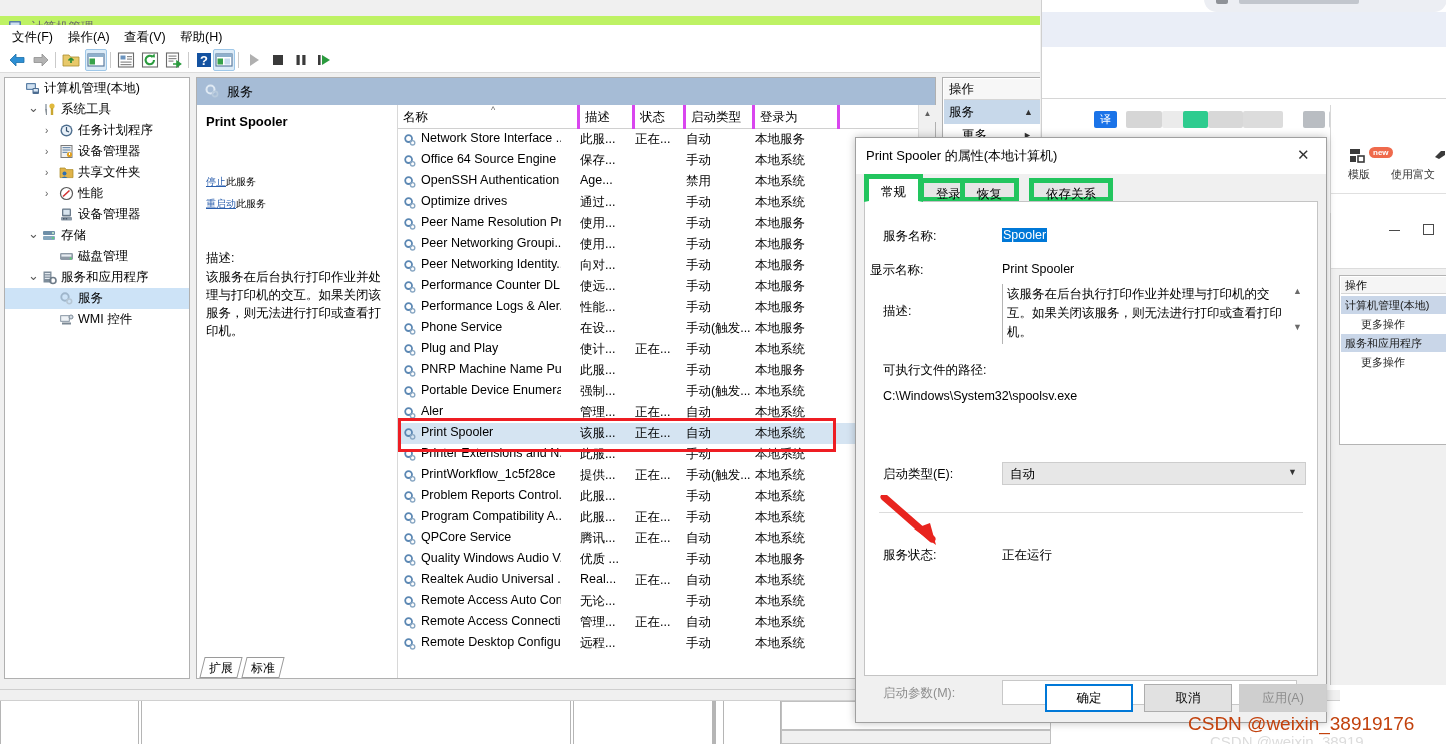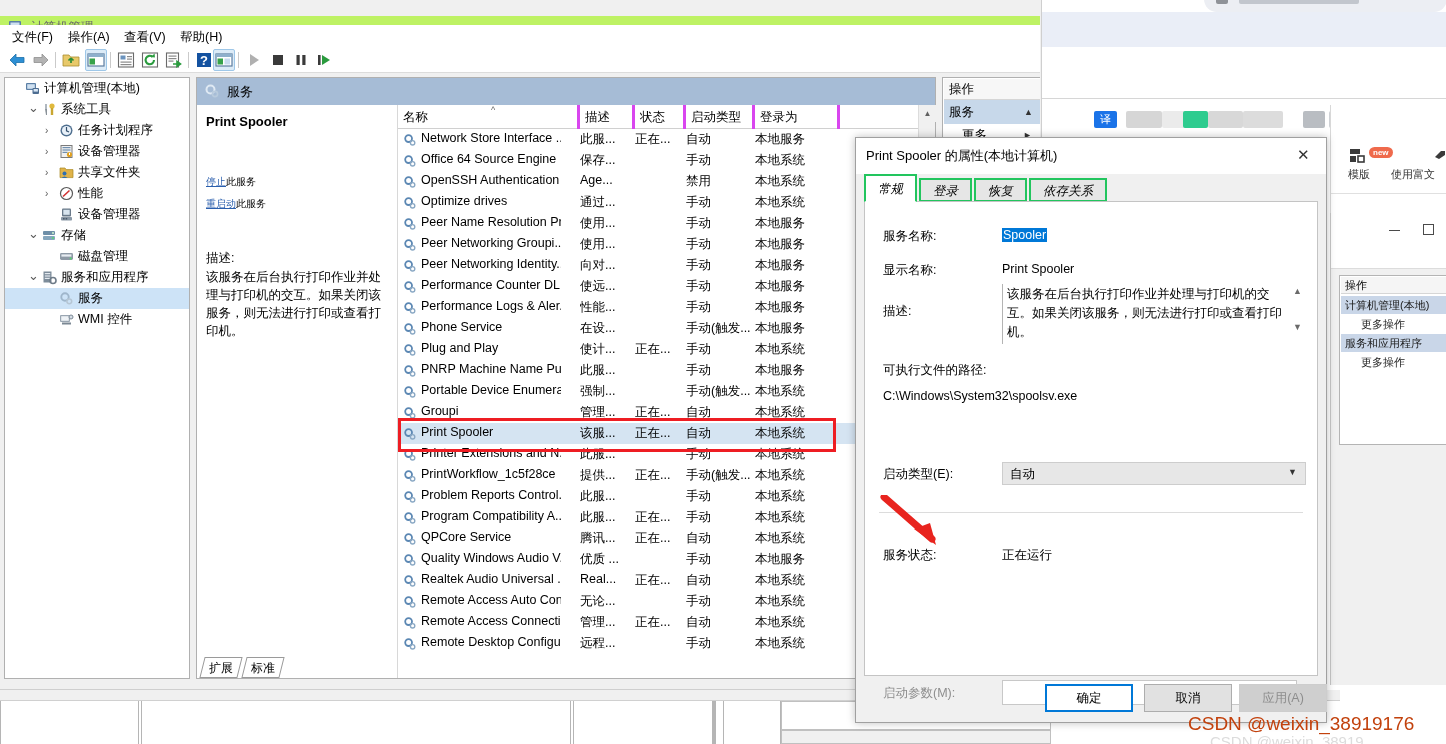--- a/index.html
+++ b/index.html
@@ -170,21 +170,21 @@
     position:absolute; left:855px; top:137px; width:472px; height:586px;
     background:#f0f0f0; border:1px solid #a0a0a0; box-shadow:0 0 8px rgba(0,0,0,0.25); z-index:40;
   }
   .dlg-title { position:absolute; left:0; top:0; width:470px; height:36px; background:#ffffff; }
   .dlg-title-txt { position:absolute; left:10px; top:9px; font-size:13px; color:#000; }
   .dlg-close { position:absolute; right:0; top:0; width:45px; height:30px; }
   .dlg-close-g { position:absolute; left:16px; top:8px; font-size:15px; color:#333; }
 
   .dlg-tabs { position:absolute; left:0; top:36px; width:470px; height:28px; }
   .dlg-tab { position:absolute; top:4px; height:24px; font-size:12.5px; line-height:23px;
-             padding:0 12px; background:#e6e6e6; border:2px solid #22c55e; color:#000;font-style:italic; }
+             padding:0 12px; background:#e6e6e6; border:5px solid #22c55e; color:#000; }
   .dlg-tab.active { top:0; height:28px; line-height:27px; background:#ffffff; border-bottom:1px solid #ffffff; z-index:3; }
 
   .dlg-body { position:absolute; left:8px; top:63px; width:454px; height:475px; background:#ffffff; border:1px solid #c4c4c4; }
 
   .f-lbl { position:absolute; font-size:12.5px; color:#000; }
   .f-val { position:absolute; font-size:12.5px; color:#000; }
   .f-sel { background:#0078d7; color:#ffffff; padding:0 1px; }
 
   .desc-box { position:absolute; left:137px; top:82px; width:304px; height:60px; background:#ffffff;
               border-left:1px solid #b4b4b4; }
@@ -774,21 +774,21 @@
               <span class="lst-cell c-start">手动(触发...</span>
               <span class="lst-cell c-logon">本地系统</span>
             </div>
             <div class="lst-row">
               <span class="lst-ico">
                 <svg width="14" height="14" viewBox="0 0 14 14">
                   <circle cx="5.6" cy="5.6" r="3.4" fill="none" stroke="#5b87b3" stroke-width="1.8"></circle>
                   <circle cx="9.6" cy="9.8" r="2.2" fill="none" stroke="#8aa8c4" stroke-width="1.4"></circle>
                 </svg>
               </span>
-              <span class="lst-cell c-name">Groupi</span>
+              <span class="lst-cell c-name">Aler</span>
               <span class="lst-cell c-desc">管理...</span>
               <span class="lst-cell c-status">正在...</span>
               <span class="lst-cell c-start">自动</span>
               <span class="lst-cell c-logon">本地系统</span>
             </div>
             <div class="lst-row sel">
               <span class="lst-ico">
                 <svg width="14" height="14" viewBox="0 0 14 14">
                   <circle cx="5.6" cy="5.6" r="3.4" fill="none" stroke="#5b87b3" stroke-width="1.8"></circle>
                   <circle cx="9.6" cy="9.8" r="2.2" fill="none" stroke="#8aa8c4" stroke-width="1.4"></circle>
@@ -964,29 +964,29 @@
     <div class="dlg-title">
       <div class="dlg-title-txt">Print Spooler 的属性(本地计算机)</div>
       <div class="dlg-close">
         <div class="dlg-close-g">✕</div>
       </div>
     </div>
 
     <div class="dlg-tabs">
       <div class="dlg-tab active" style="left:8px">常规</div>
       <div class="dlg-tab" style="left:63px">登录</div>
-      <div class="dlg-tab" style="left:118px">恢复</div>
+      <div class="dlg-tab" style="left:104px">恢复</div>
       <div class="dlg-tab" style="left:173px">依存关系</div>
     </div>
 
     <div class="dlg-body">
       <div class="f-lbl" style="left:18px; top:26px">服务名称:</div>
       <div class="f-val f-sel" style="left:137px; top:26px">Spooler</div>
 
-      <div class="f-lbl" style="left:18px; top:60px">显示名称:</div>
+      <div class="f-lbl" style="left:5px; top:60px">显示名称:</div>
       <div class="f-val" style="left:137px; top:60px">Print Spooler</div>
 
       <div class="f-lbl" style="left:18px; top:101px">描述:</div>
       <div class="desc-box">
         <div class="desc-text">该服务在后台执行打印作业并处理与打印机的交互。如果关闭该服务，则无法进行打印或查看打印机。</div>
         <div class="desc-sb">
           <div class="desc-sb-up">▲</div>
           <div class="desc-sb-dn">▼</div>
         </div>
       </div>

